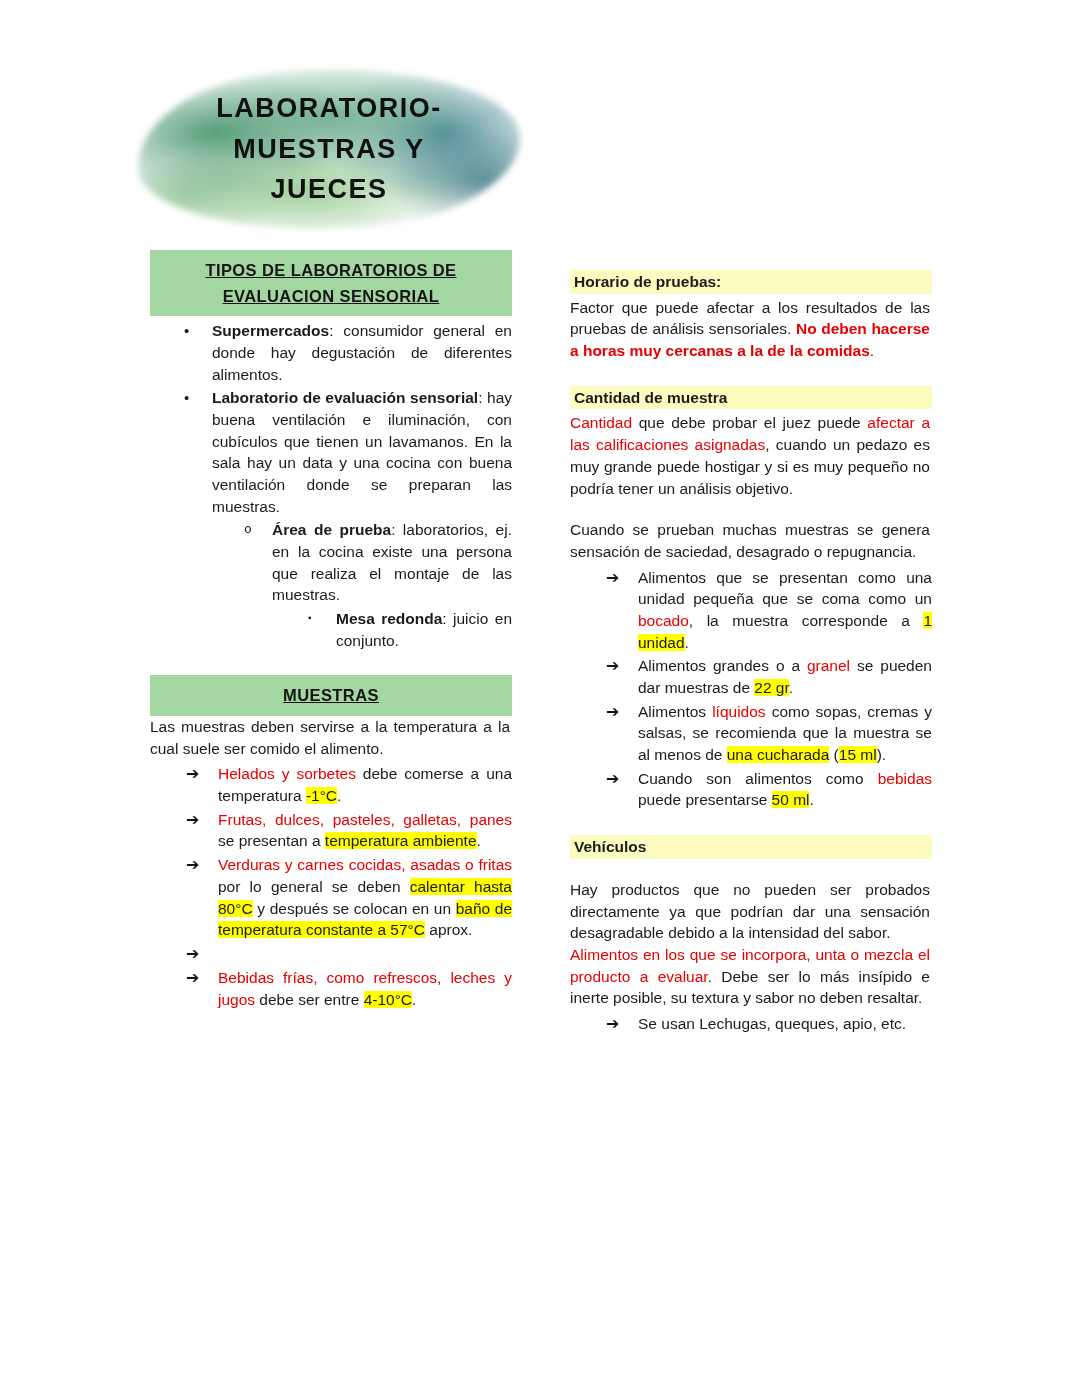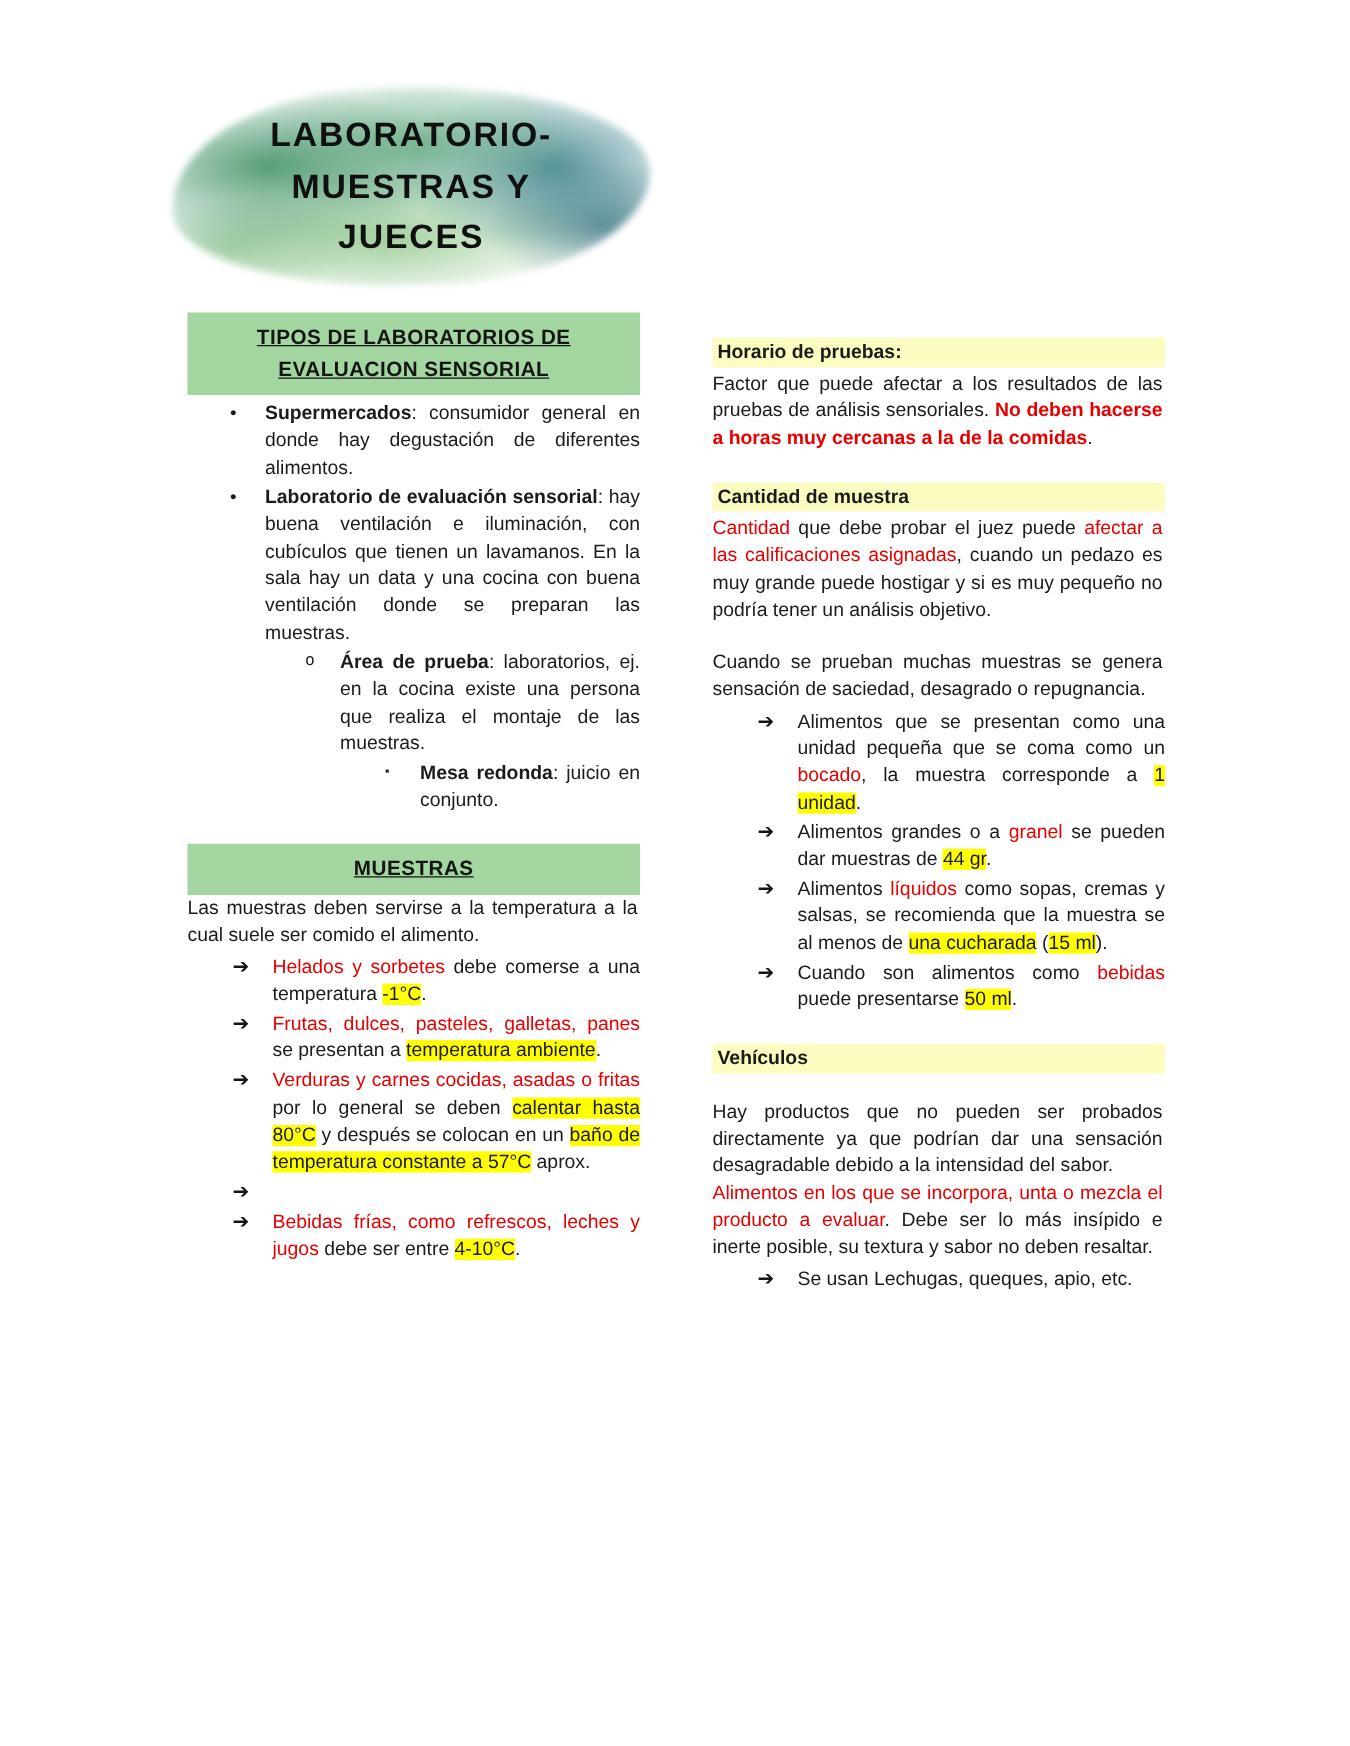--- a/index.html
+++ b/index.html
@@ -161,21 +161,21 @@
       <p class="para"><span class="seg-r">Cantidad</span><span> que debe probar el juez puede </span><span class="seg-r">afectar a las calificaciones asignadas</span><span>, cuando un pedazo es muy grande puede hostigar y si es muy pequeño no podría tener un análisis objetivo.</span></p>
       <p class="para gap-para">Cuando se prueban muchas muestras se genera sensación de saciedad, desagrado o repugnancia.</p>
 
       <div class="list arrows gap-para">
         <div class="li">
           <span class="mk mk-arrow">➔</span>
           <div class="tx"><span>Alimentos que se presentan como una unidad pequeña que se coma como un </span><span class="seg-r">bocado</span><span>, la muestra corresponde a </span><span class="seg-hl">1 unidad</span><span>.</span></div>
         </div>
         <div class="li">
           <span class="mk mk-arrow">➔</span>
-          <div class="tx"><span>Alimentos grandes o a </span><span class="seg-r">granel</span><span> se pueden dar muestras de </span><span class="seg-hl">44 gr</span><span>.</span></div>
+          <div class="tx"><span>Alimentos grandes o a </span><span class="seg-r">granel</span><span> se pueden dar muestras de </span><span class="seg-hl">22 gr</span><span>.</span></div>
         </div>
         <div class="li">
           <span class="mk mk-arrow">➔</span>
           <div class="tx"><span>Alimentos </span><span class="seg-r">líquidos</span><span> como sopas, cremas y salsas, se recomienda que la muestra se al menos de </span><span class="seg-hl">una cucharada</span><span> (</span><span class="seg-hl">15 ml</span><span>).</span></div>
         </div>
         <div class="li">
           <span class="mk mk-arrow">➔</span>
           <div class="tx"><span>Cuando son alimentos como </span><span class="seg-r">bebidas</span><span> puede presentarse </span><span class="seg-hl">50 ml</span><span>.</span></div>
         </div>
       </div>

